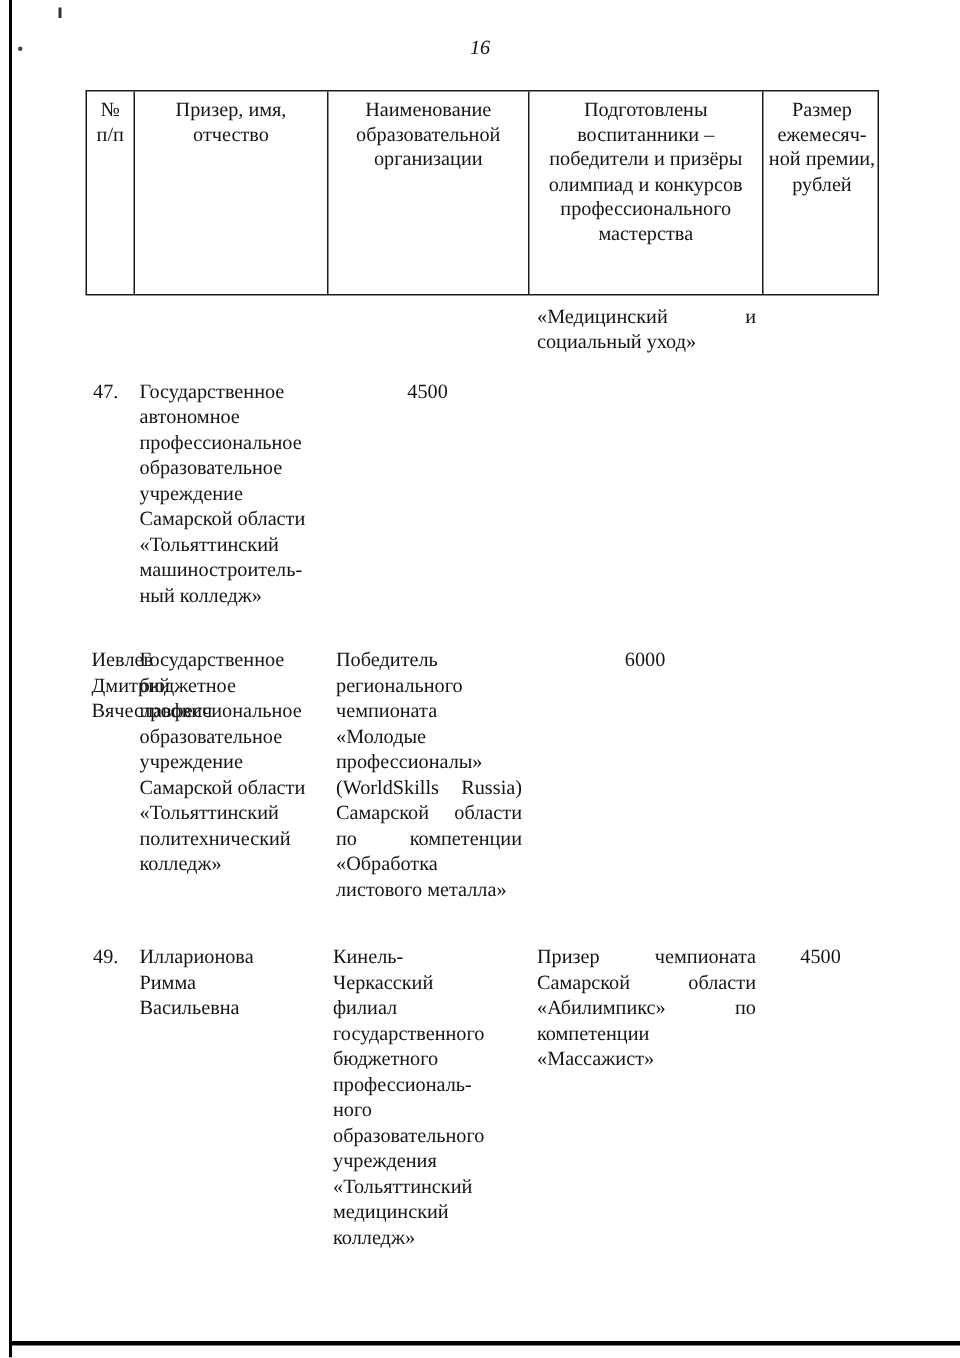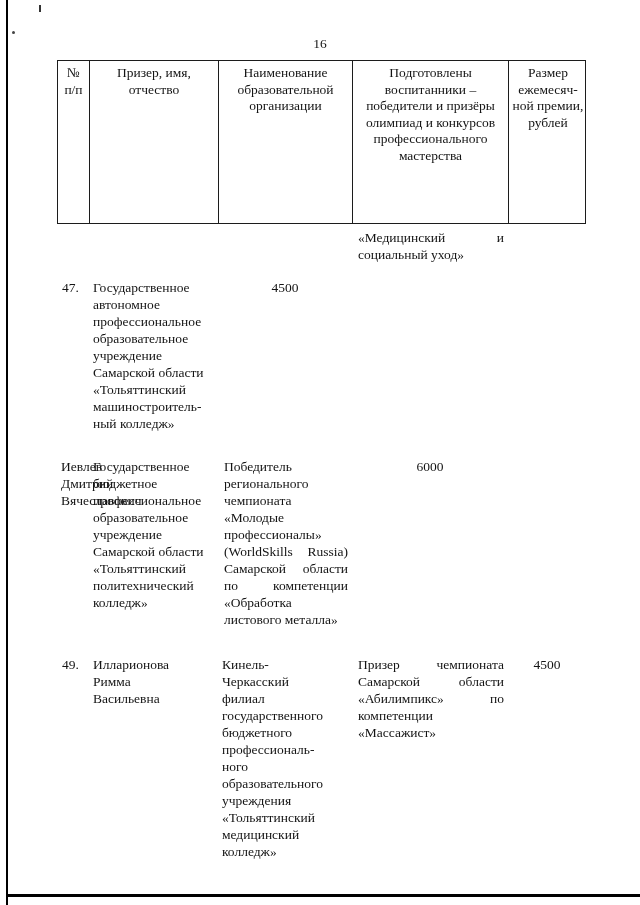--- a/index.html
+++ b/index.html
@@ -17,37 +17,37 @@
     background: #ffffff;
   }
 
   
   .edge-left   { position: absolute; left: 6px; top: 0; width: 2px; height: 905px; background: #000; }
   .edge-bottom { position: absolute; left: 6px; top: 894px; width: 634px; height: 3px; background: #000; }
   .mark-a { position: absolute; left: 39px; top: 5px; width: 2px; height: 7px; background: #333; }
   .mark-b { position: absolute; left: 12px; top: 31px; width: 3px; height: 3px; border-radius: 50%; background: #444; }
 
   .page-number {
-    position: absolute; top: 36px; left: 0; right: 0;
-    text-align: center; font-size: 13.5px;
+    position: absolute; top: 24px; left: 0; right: 0;
+    text-align: center; font-size: 13.5px; font-style: italic;
   }
 
   .table {
     position: absolute; left: 57px; top: 60px; width: 529px;
     font-size: 13.5px; line-height: 17px;
   }
 
   .grid-row {
     display: grid;
     grid-template-columns: 32px 129px 134px 156px 78px;
   }
 
   .hdr {
     border: 1px solid #1c1c1c;
-    height: 164px;
+    height: 137px;
   }
   .hdr > div {
     border-right: 1px solid #1c1c1c;
     padding: 4px 2px;
     text-align: center;
     line-height: 16.5px;
   }
   .hdr > div:last-child { border-right: none; }
 
   .body-row > div { padding-top: 0; }

